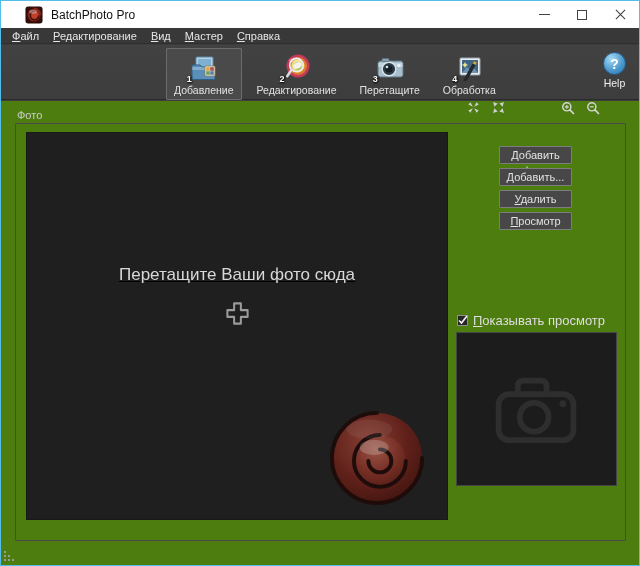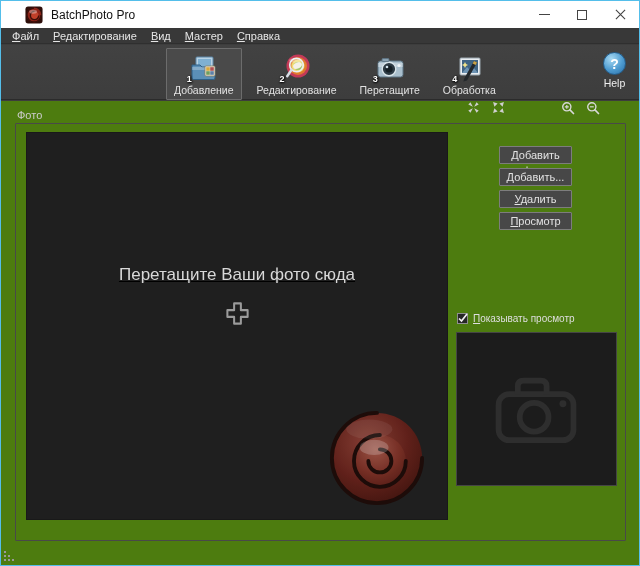--- a/index.html
+++ b/index.html
@@ -87,21 +87,21 @@
     color:#e2e2e2; font-size:11px; font-family:"Liberation Sans", sans-serif;
     display:block; text-align:center; line-height:16px;
   }
   .side-btn::first-letter { text-decoration:underline; }
 
   .chk-row { position:absolute; left:456px; top:212px; display:flex; align-items:center; }
   .checkbox {
     width:11px; height:11px; background:#262626; border:1px solid #8f8f8f;
     position:relative; flex:0 0 auto;
   }
-  .chk-label { margin-left:5px; font-size:10px; color:#dedede; }
+  .chk-label { margin-left:5px; font-size:13px; color:#dedede; }
 
   .preview-box {
     position:absolute; left:455px; top:231px; width:161px; height:154px;
     background:#1c1c1c; border:1px solid #454545;
     display:flex; align-items:center; justify-content:center;
   }
   .pv-ctl { position:absolute; width:14px; height:14px; top:0; }
 
   .grip { position:absolute; left:3px; bottom:2px; }
 

